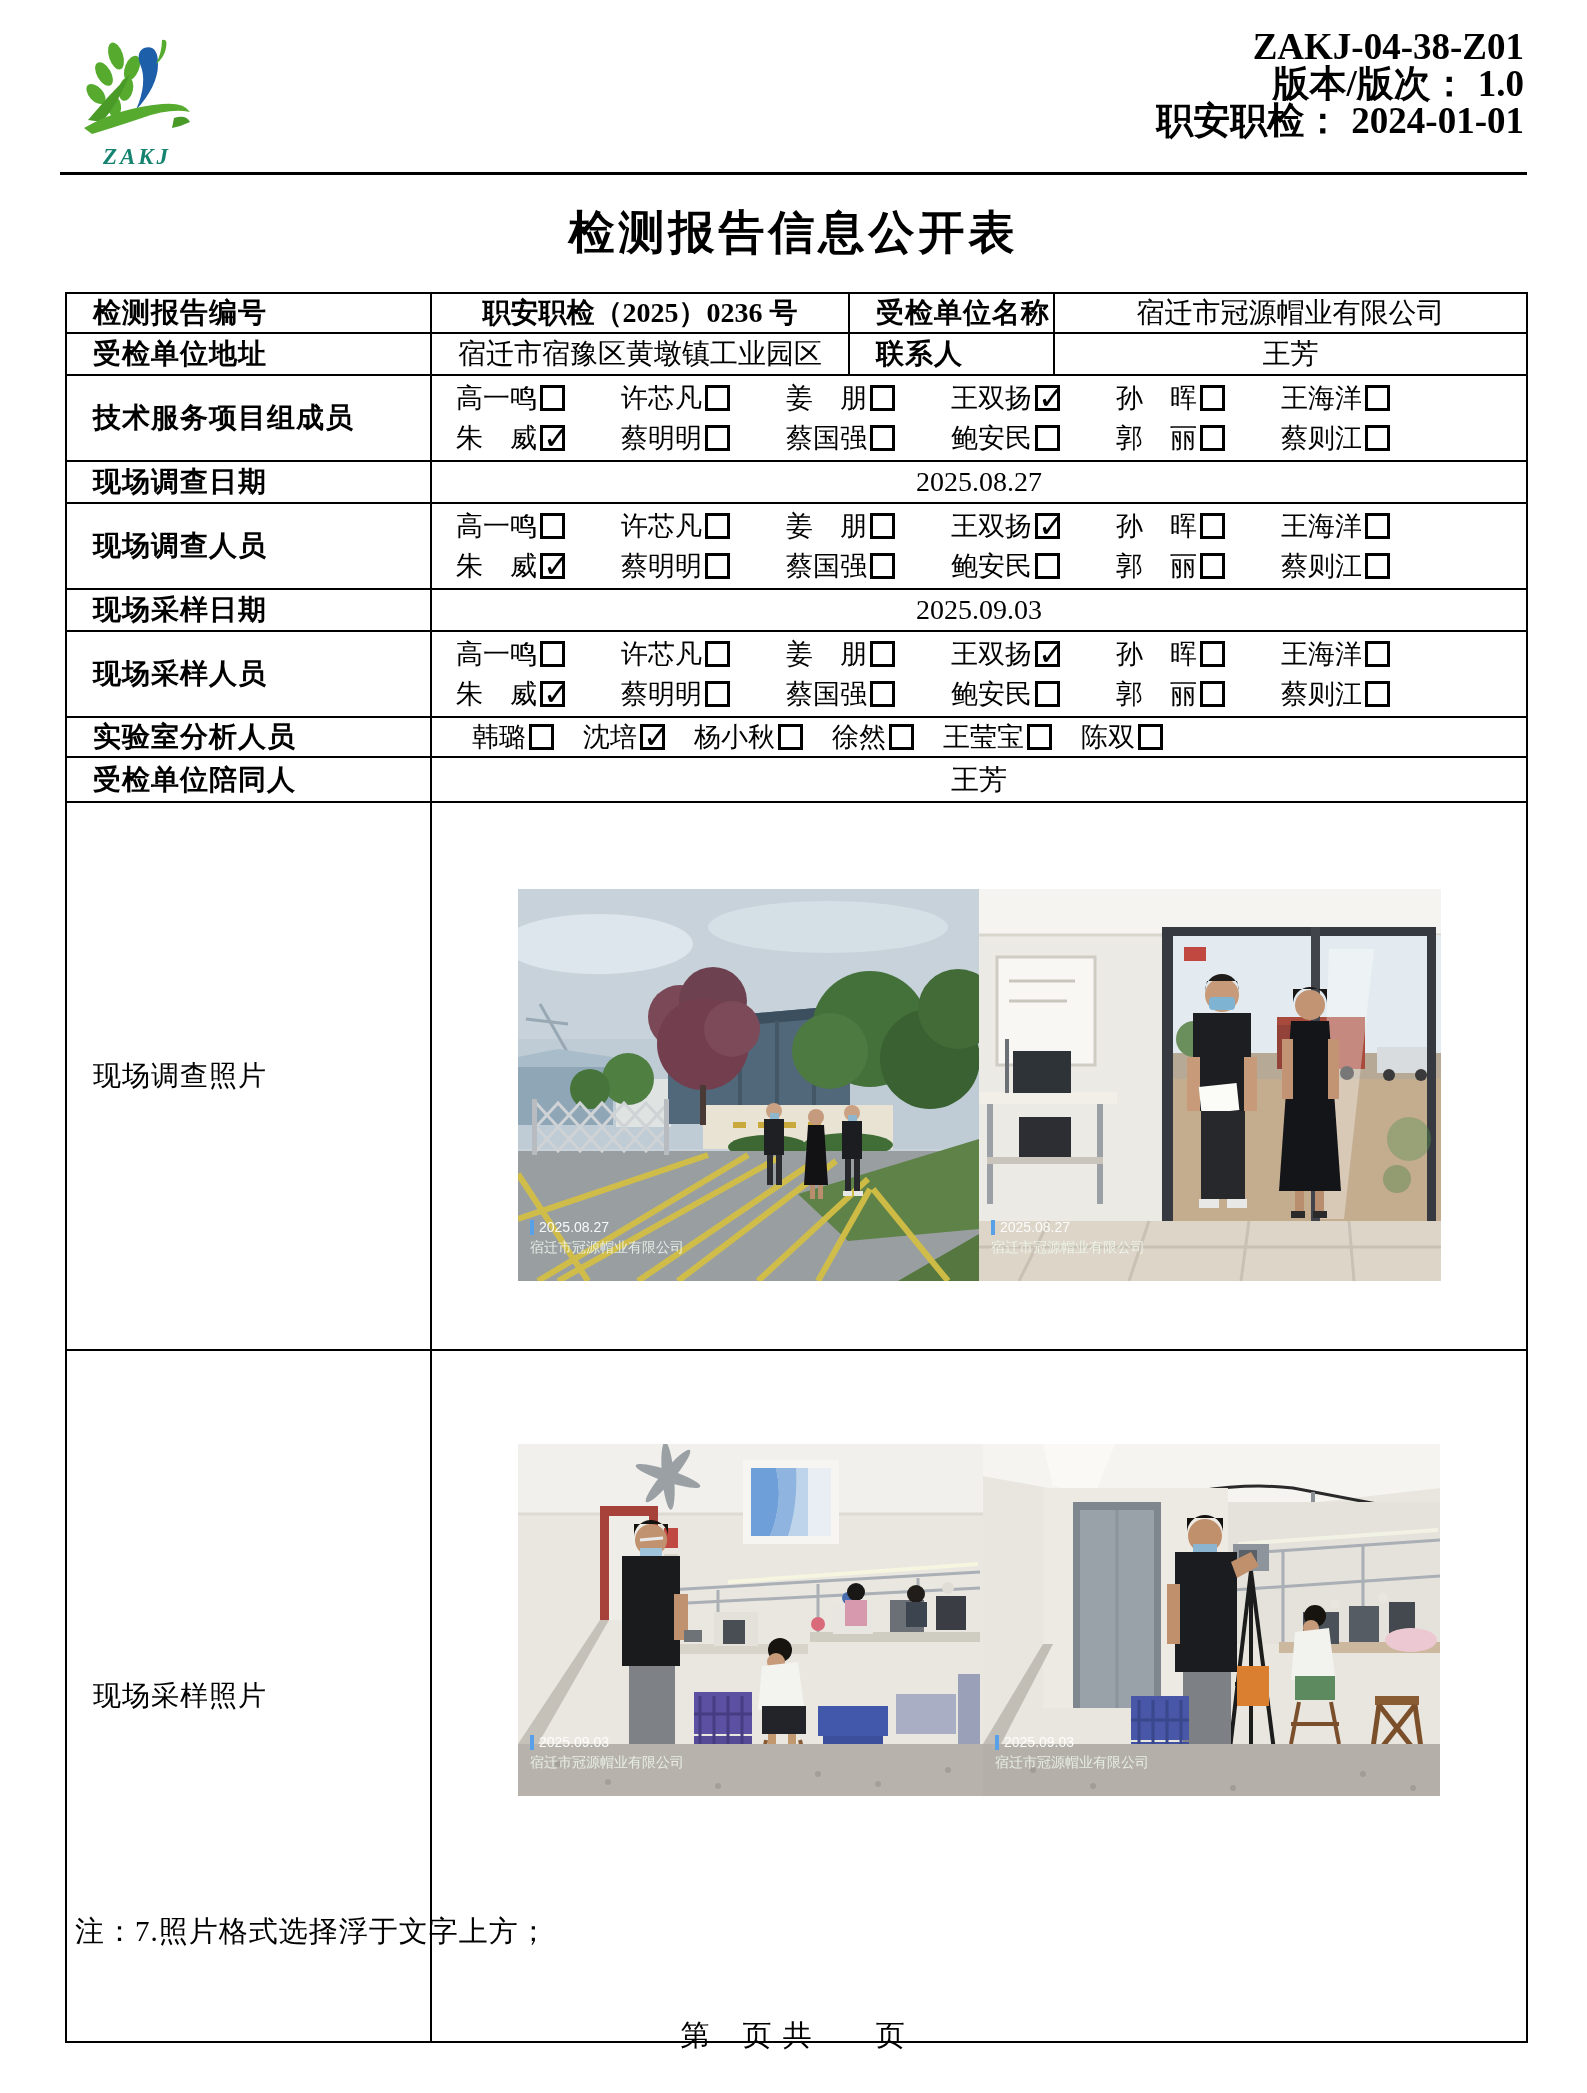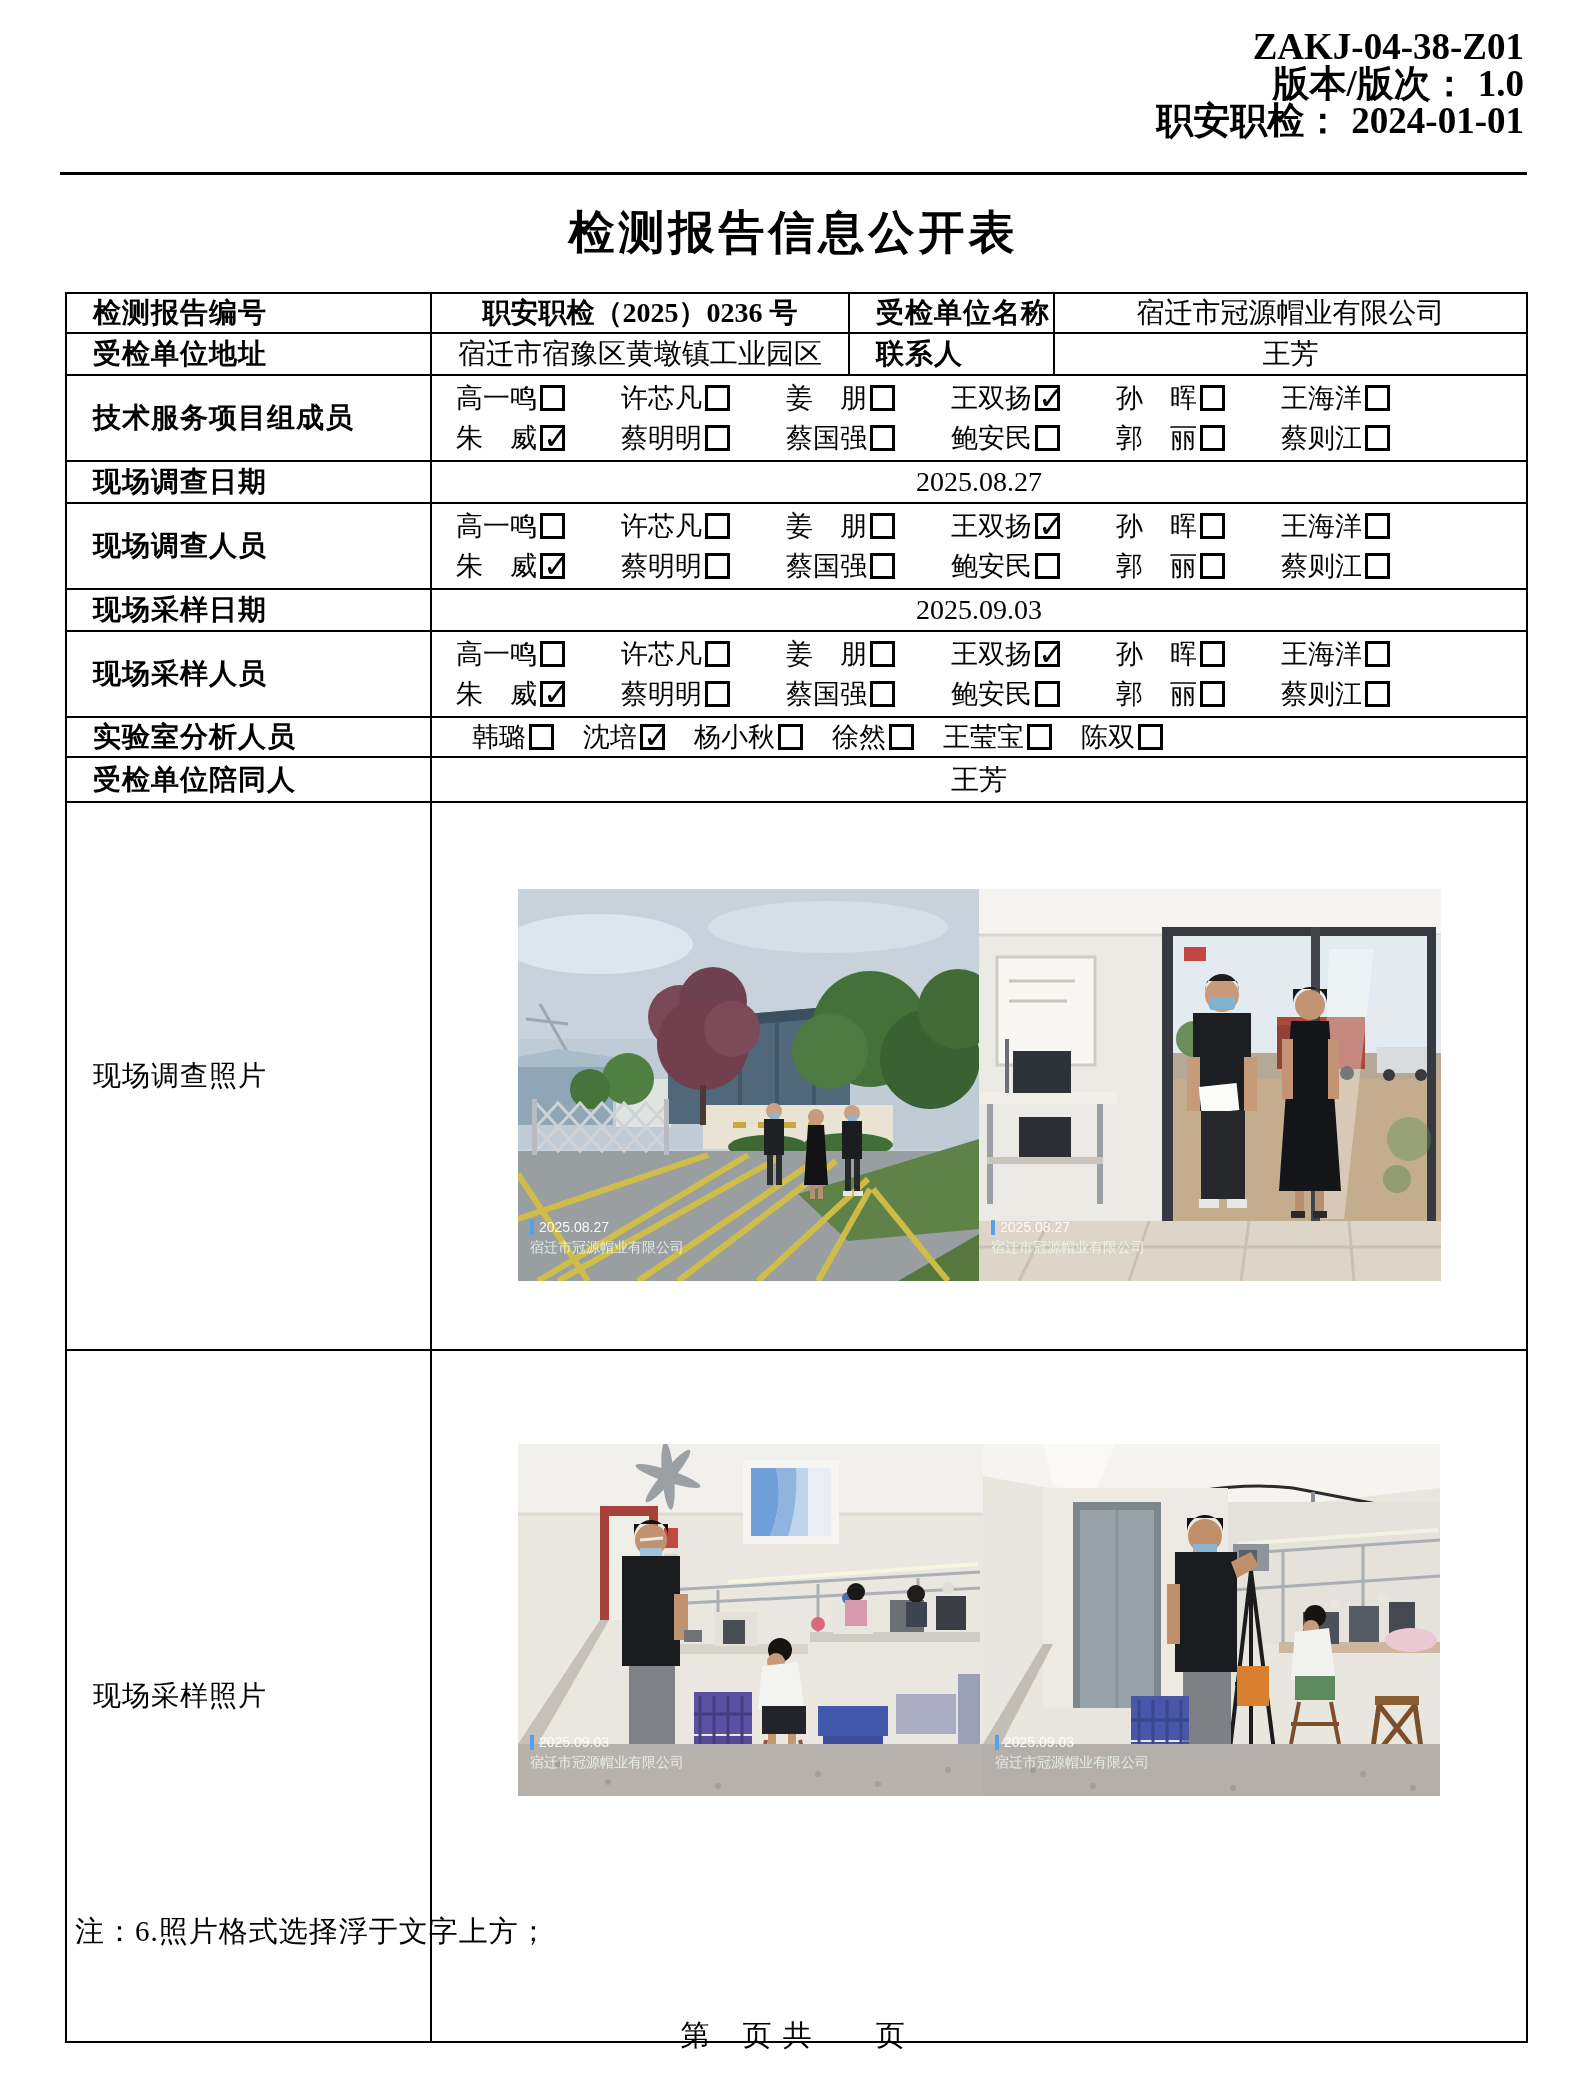--- a/index.html
+++ b/index.html
@@ -54,20 +54,41 @@
 
   
   .note { position:absolute; left:75px; top:1912px; font-size:29px; letter-spacing:1px; }
   .page-footer { position:absolute; left:0; top:2016px; width:100%; text-align:center; font-size:29px; letter-spacing:2px; }
 </style>
 </head>
 <body>
 
 <div class="page">
 
+  <div class="logo-wrap">
+    <svg width="118" height="104" viewBox="0 0 118 104">
+
+      <g fill="#56ab2f">
+        <ellipse cx="38" cy="22" rx="7" ry="14" transform="rotate(-18 38 22)"></ellipse>
+        <ellipse cx="26" cy="40" rx="7" ry="13" transform="rotate(-30 26 40)"></ellipse>
+        <ellipse cx="18" cy="60" rx="7" ry="12" transform="rotate(-42 18 60)"></ellipse>
+        <ellipse cx="54" cy="34" rx="7" ry="13" transform="rotate(22 54 34)"></ellipse>
+        <ellipse cx="48" cy="55" rx="7" ry="12" transform="rotate(12 48 55)"></ellipse>
+        <ellipse cx="36" cy="72" rx="7" ry="11" transform="rotate(-10 36 72)"></ellipse>
+      </g>
+      <path d="M10 86 Q30 62 52 40 Q40 70 24 88 Z" fill="#4a9a28"></path>
+
+      <path d="M66 14 Q80 10 80 30 Q80 52 58 76 Q70 48 62 30 Q58 18 66 14 Z" fill="#1e5fa9"></path>
+      <path d="M84 6 Q90 4 88 14 Q86 24 78 30 Q84 18 84 6 Z" fill="#56ab2f"></path>
+
+      <path d="M6 94 Q40 74 84 70 Q106 68 112 78 Q92 74 64 84 Q34 94 14 100 Z" fill="#56ab2f"></path>
+      <path d="M96 84 Q108 80 112 88 Q104 92 94 94 Z" fill="#4a9a28"></path>
+    </svg>
+    <span class="logo-text">ZAKJ</span>
+  </div>
 
 
   <div class="head-right">
     <div>ZAKJ-04-38-Z01</div>
     <div><span>版本/版次：</span><span class="gapv">1.0</span></div>
     <div><span>职安职检：</span><span class="gapv">2024-01-01</span></div>
   </div>
 
   <div class="head-rule"></div>
 
@@ -577,16 +598,16 @@
               <div class="wm-co">宿迁市冠源帽业有限公司</div>
             </div>
           </div>
 
         </div>
       </td>
     </tr>
   </tbody>
     </table>
 
-  <div class="note">注：6.照片格式选择浮于文字上方；</div>
+  <div class="note">注：7.照片格式选择浮于文字上方；</div>
   <div class="page-footer">第　页 共　　页</div>
 
 </div>
 
 </body></html>

